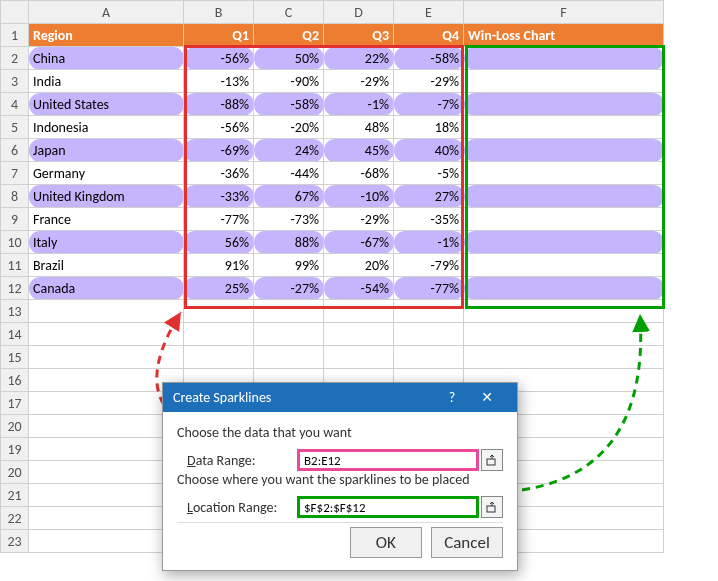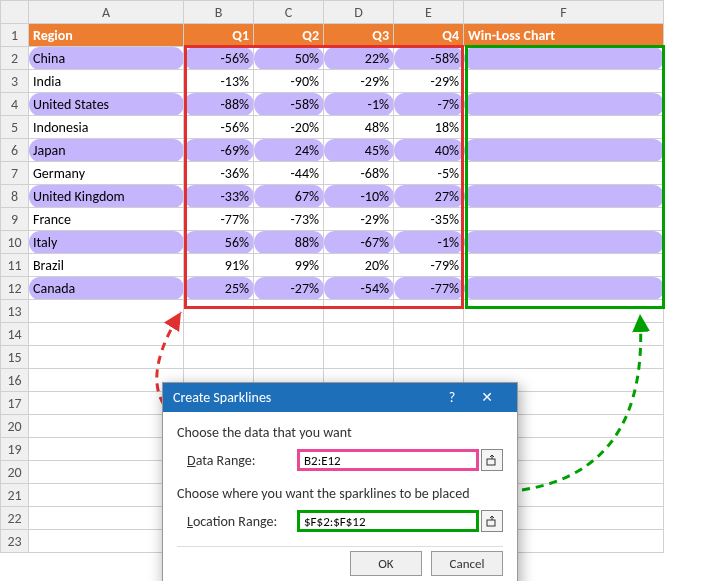--- a/index.html
+++ b/index.html
@@ -24,28 +24,28 @@
   .sel-red { position: absolute; border: 3px solid #e03030; pointer-events: none; }
   .sel-green { position: absolute; border: 3px solid #00a000; pointer-events: none; }
   
   .dialog { position: absolute; left: 162px; top: 382px; width: 356px; background: #fff; border: 1px solid #999; box-shadow: 2px 4px 14px rgba(0,0,0,0.35); }
   .dlg-title { background: #1e6fba; color: #fff; padding: 6px 10px; display: flex; align-items: center; font-size: 14px; }
   .dlg-title-text { flex: 1; }
   .dlg-help { width: 30px; text-align: center; cursor: pointer; }
   .dlg-close { width: 40px; text-align: center; cursor: pointer; }
   .dlg-body { padding: 12px 14px; color: #333; font-size: 13px; }
   .dlg-label { margin-bottom: 8px; }
-  .dlg-row { display: flex; align-items: center; margin-bottom: 14px; margin-left: 10px; }
+  .dlg-row { display: flex; align-items: center; margin-left: 10px; }
   .dlg-row label { width: 110px; text-decoration: underline; text-decoration-color: transparent; }
   .dlg-row label .ul { text-decoration: underline; }
   .dlg-input { flex: 1; height: 22px; padding: 0 4px; border: 1px solid #888; font-size: 13px; }
   .range-btn { width: 22px; height: 22px; border: 1px solid #888; background: #f4f4f4; margin-left: 2px; display: flex; align-items: center; justify-content: center; cursor: pointer; }
   .range-btn svg { width: 12px; height: 12px; }
   .dlg-buttons { text-align: right; padding-top: 4px; border-top: 1px solid #ddd; margin-top: 4px; }
-  .dlg-btn { display: inline-block; min-width: 72px; padding: 4px 12px; border: 1px solid #999; background: #f0f0f0; margin-left: 6px; cursor: pointer; text-align: center; font-size: 13px; }
+  .dlg-btn { display: inline-block; min-width: 72px; padding: 4px 12px; border: 1px solid #999; background: #f0f0f0; margin-left: 6px; cursor: pointer; text-align: center; font-size: 17px; }
   
   .box-red { border: 3px solid #ec4899; }
   .box-green { border: 3px solid #00a000; }
   
   .arrow-red { position: absolute; pointer-events: none; }
   .arrow-green { position: absolute; pointer-events: none; }
 </style>
 </head>
 <body>
 

